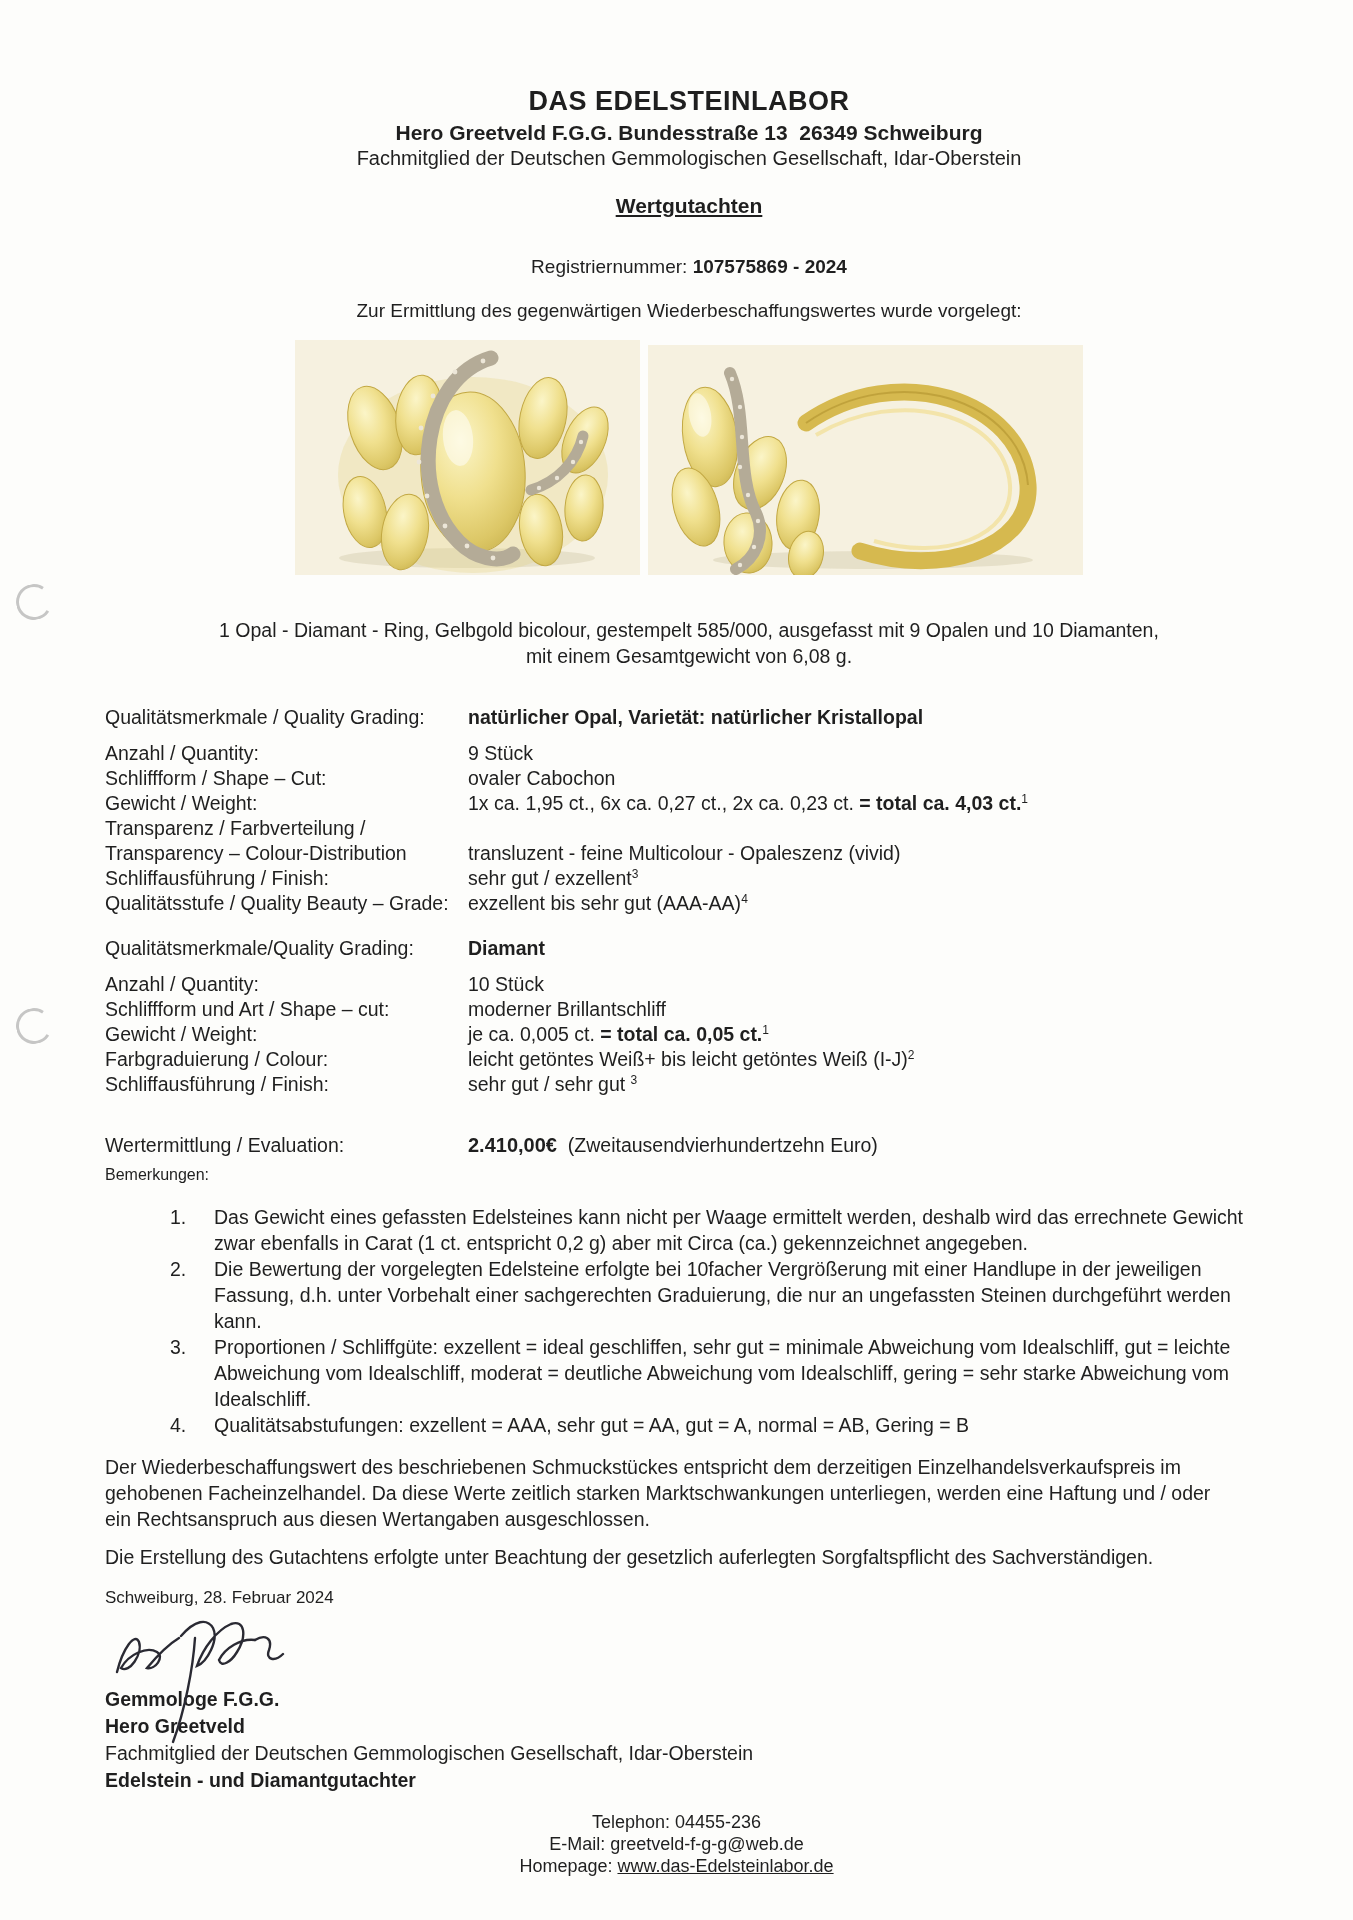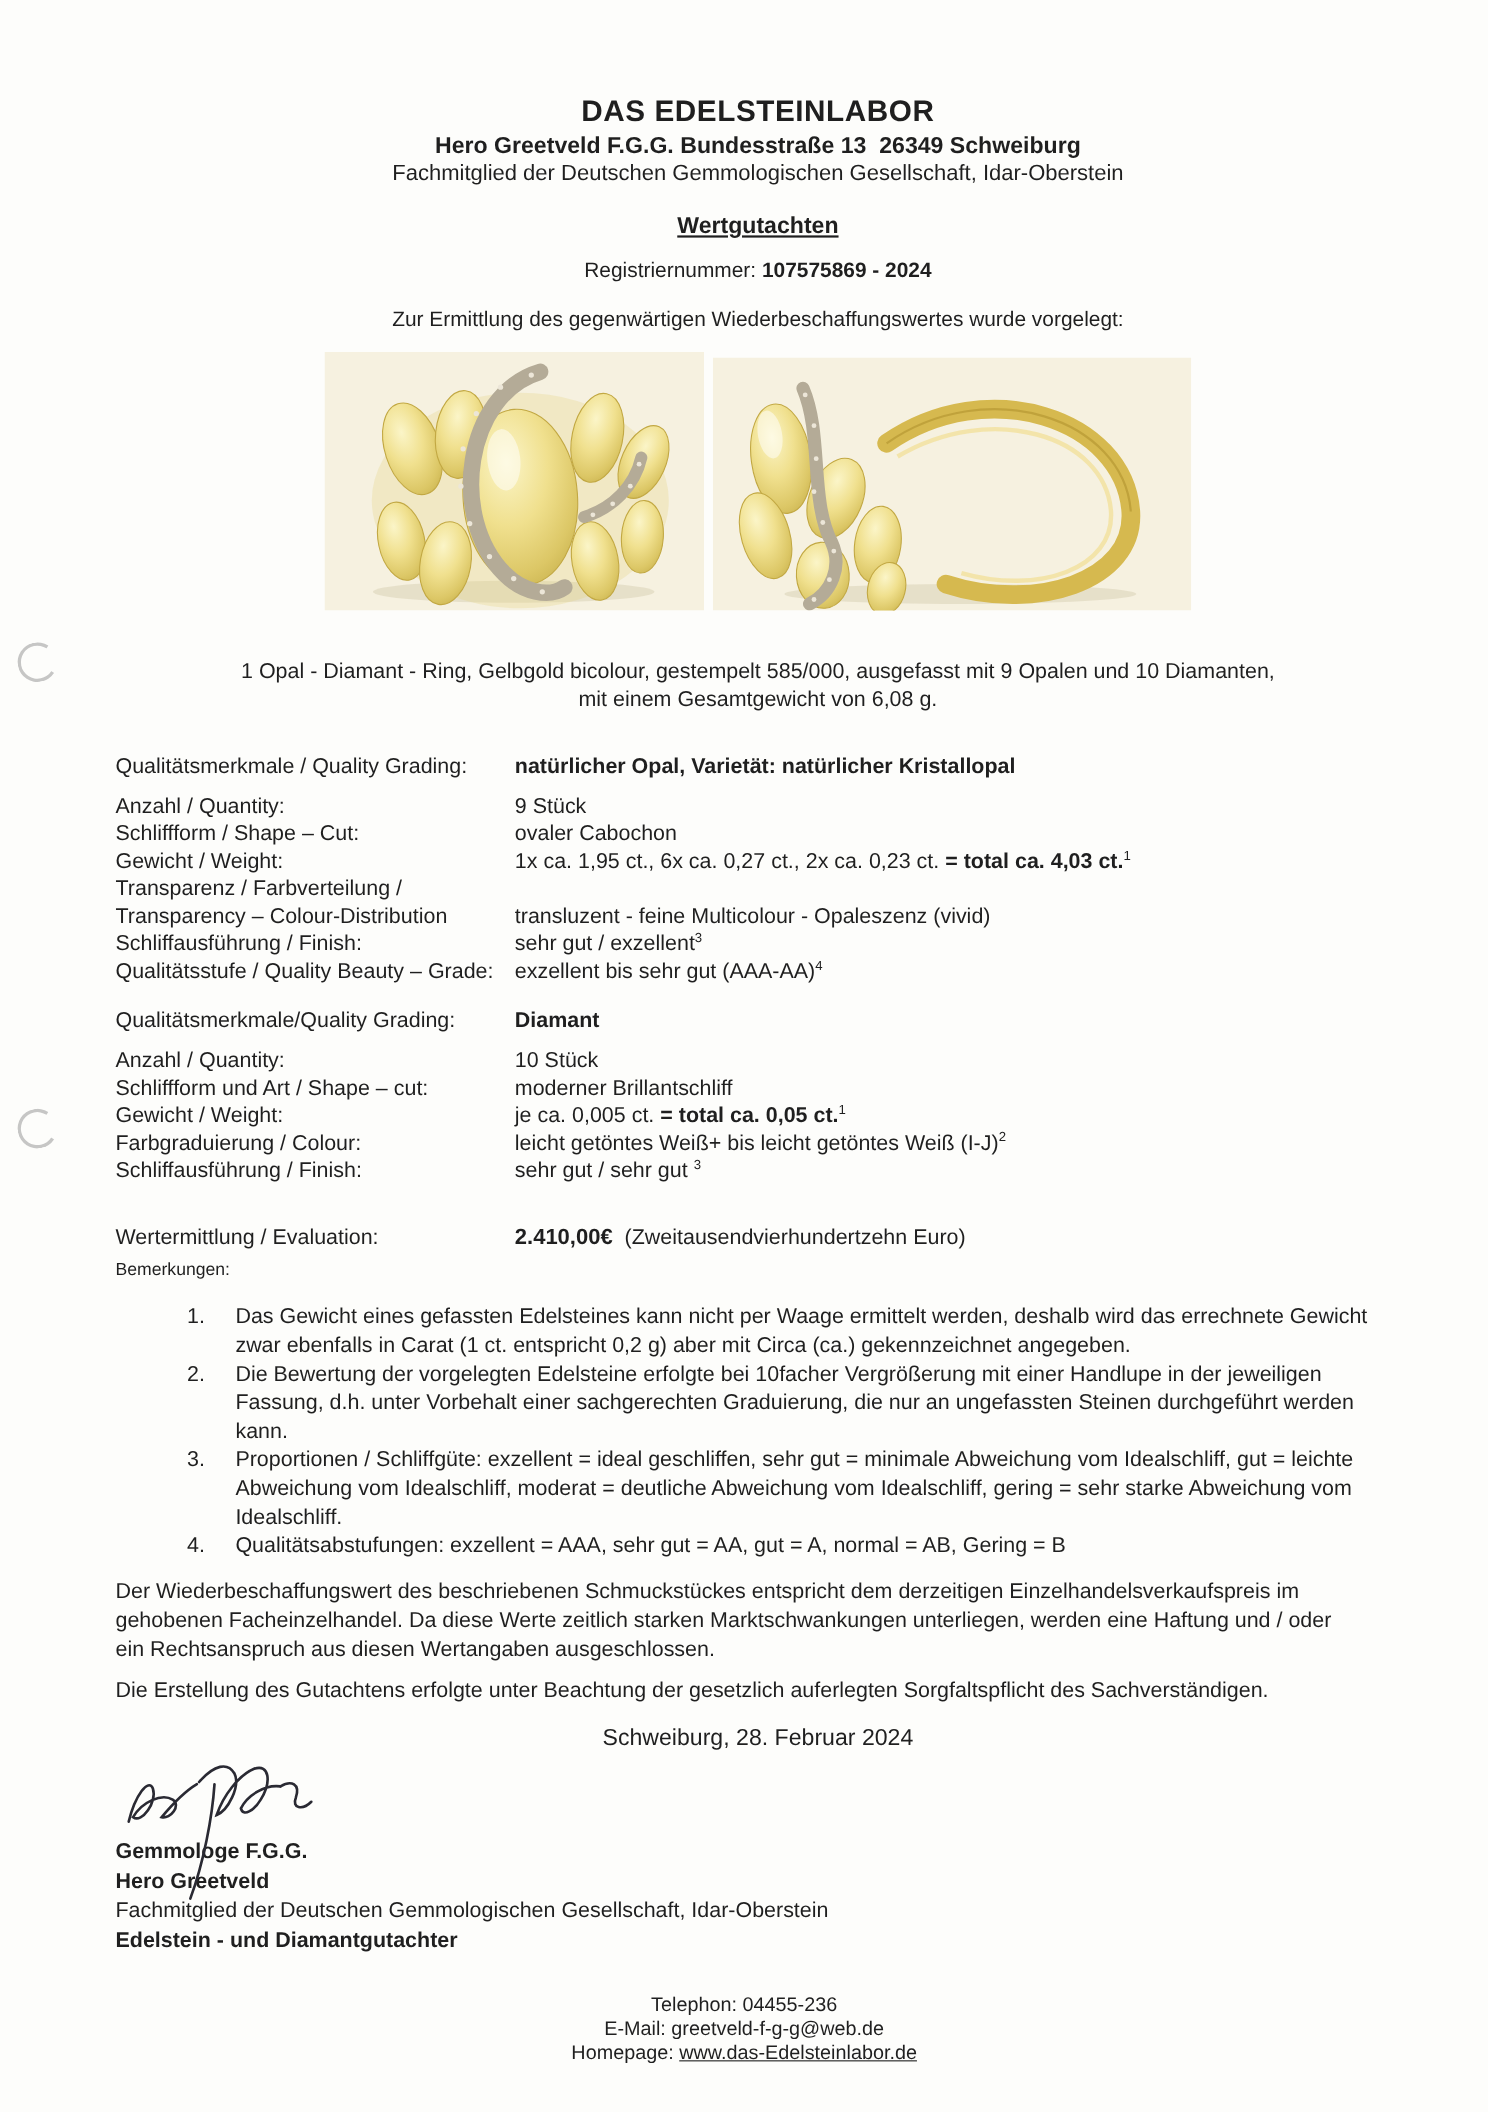--- a/index.html
+++ b/index.html
@@ -13,21 +13,21 @@
   }
   .page{position:relative;width:1353px;height:1920px;background:#fdfdfb;}
   .content{padding:86px 80px 0 105px;}
   .center{text-align:center;}
   .pre{white-space:pre-wrap;}
 
   .lab-name{font-size:27px;font-weight:bold;letter-spacing:.5px;margin:0 0 4px 0;}
   .hdr-address{font-size:21px;font-weight:bold;margin:2px 0;}
   .hdr-membership{font-size:20px;margin:2px 0;}
   .doc-type{font-size:21px;font-weight:bold;text-decoration:underline;margin:24px 0 0 0;}
-  .reg-line{font-size:19px;margin-top:18px;}
+  .reg-line{font-size:19px;margin-top:38px;}
   .reg-line b{font-weight:bold;}
   .purpose{font-size:19px;margin-top:22px;}
 
   .photos{display:flex;justify-content:center;align-items:flex-end;gap:8px;margin-top:18px;}
   .photo{display:block;}
 
   .descr{font-size:19.5px;line-height:26px;margin-top:42px;}
 
   .spec{font-size:19.5px;margin-top:36px;}
   .row{display:flex;line-height:25px;}
@@ -42,21 +42,21 @@
   .eval-row{margin-top:36px;font-size:19.5px;}
   .eval-row .val b{font-size:20px;}
   .remarks-label{font-size:16px;margin-top:8px;}
 
   .notes{margin-top:20px;padding-left:65px;font-size:19.5px;line-height:26px;}
   .note{display:flex;}
   .note-num{width:44px;flex-shrink:0;}
   .note-text{flex:1;max-width:1075px;}
 
   .paragraph{font-size:19.5px;line-height:26px;margin-top:12px;max-width:1125px;}
-  .dateline{font-size:21px;margin-top:18px;text-align:center;}
+  .dateline{font-size:17px;margin-top:18px;}
 
   .sign-block{position:relative;margin-top:78px;font-size:19.5px;line-height:27px;}
   .sign-block .bold{font-weight:bold;}
   .signature-svg{position:absolute;left:-2px;top:-76px;}
 
   .footer{position:absolute;left:0;top:1811px;width:100%;text-align:center;font-size:18px;line-height:22px;}
   .footer .url{text-decoration:underline;}
 
   .punch{position:absolute;width:30px;height:30px;border:3px solid #a9a9a9;border-right-color:transparent;border-radius:50%;opacity:.65;transform:rotate(-12deg);}
   .punch-1{left:16px;top:584px;}

